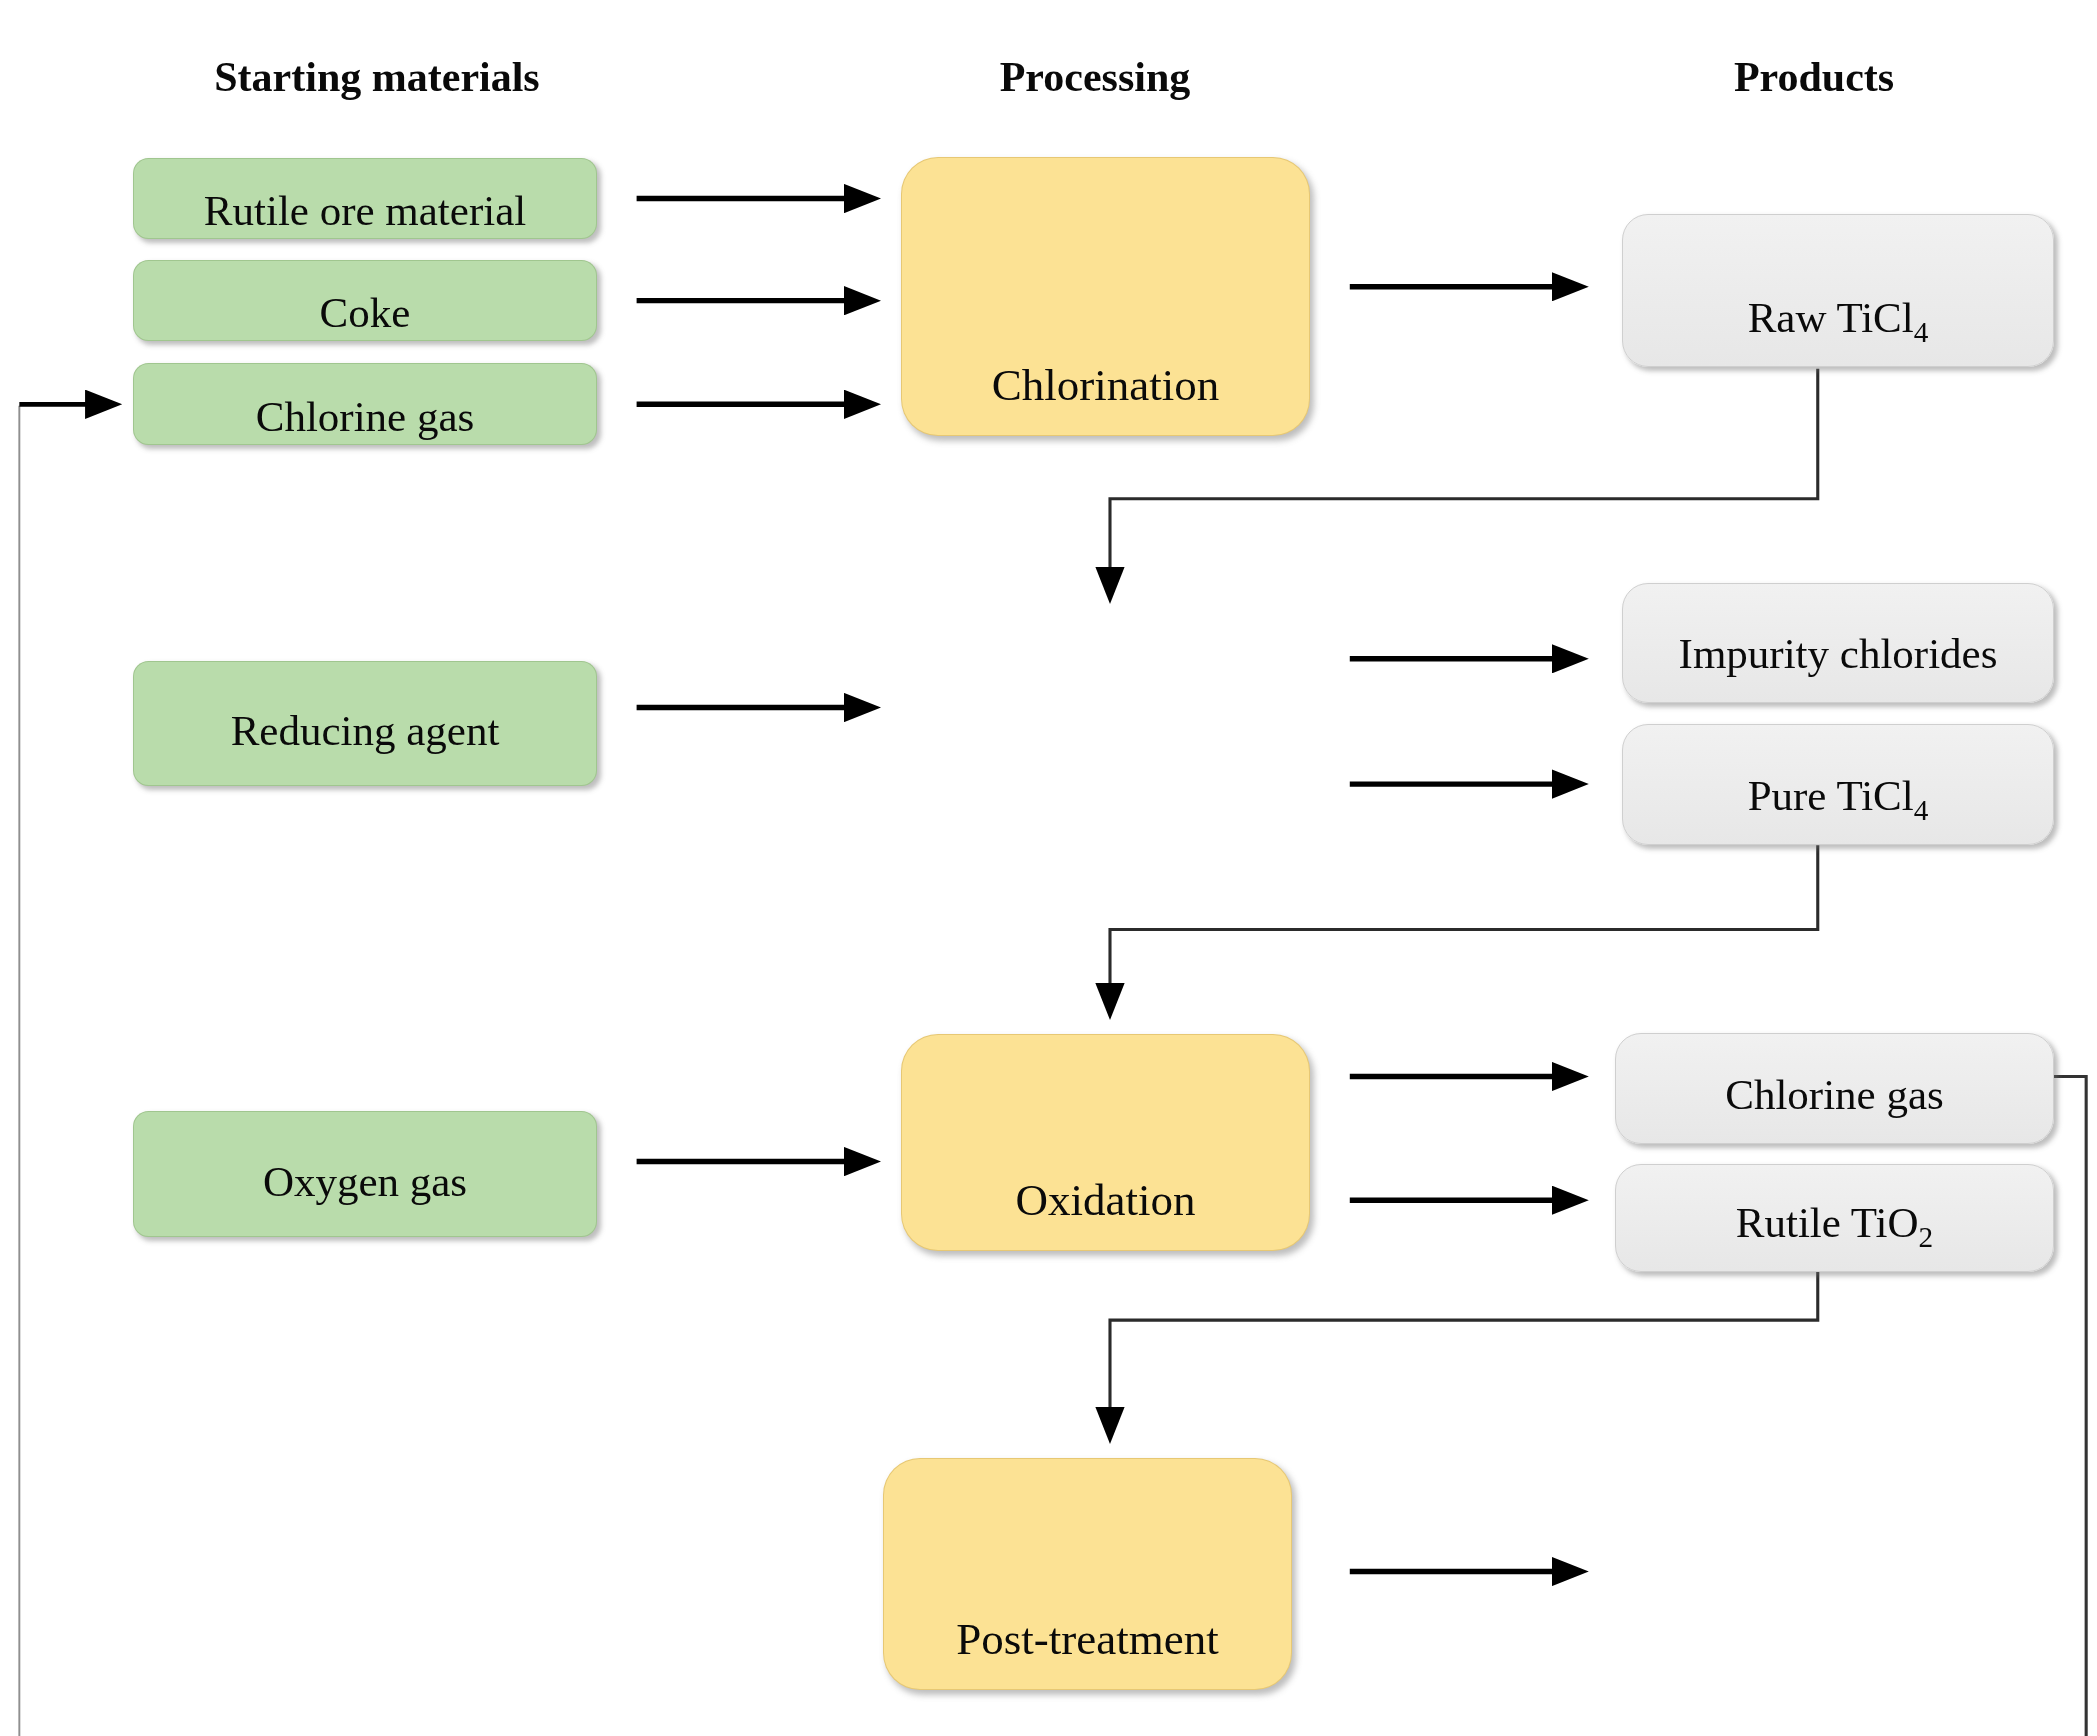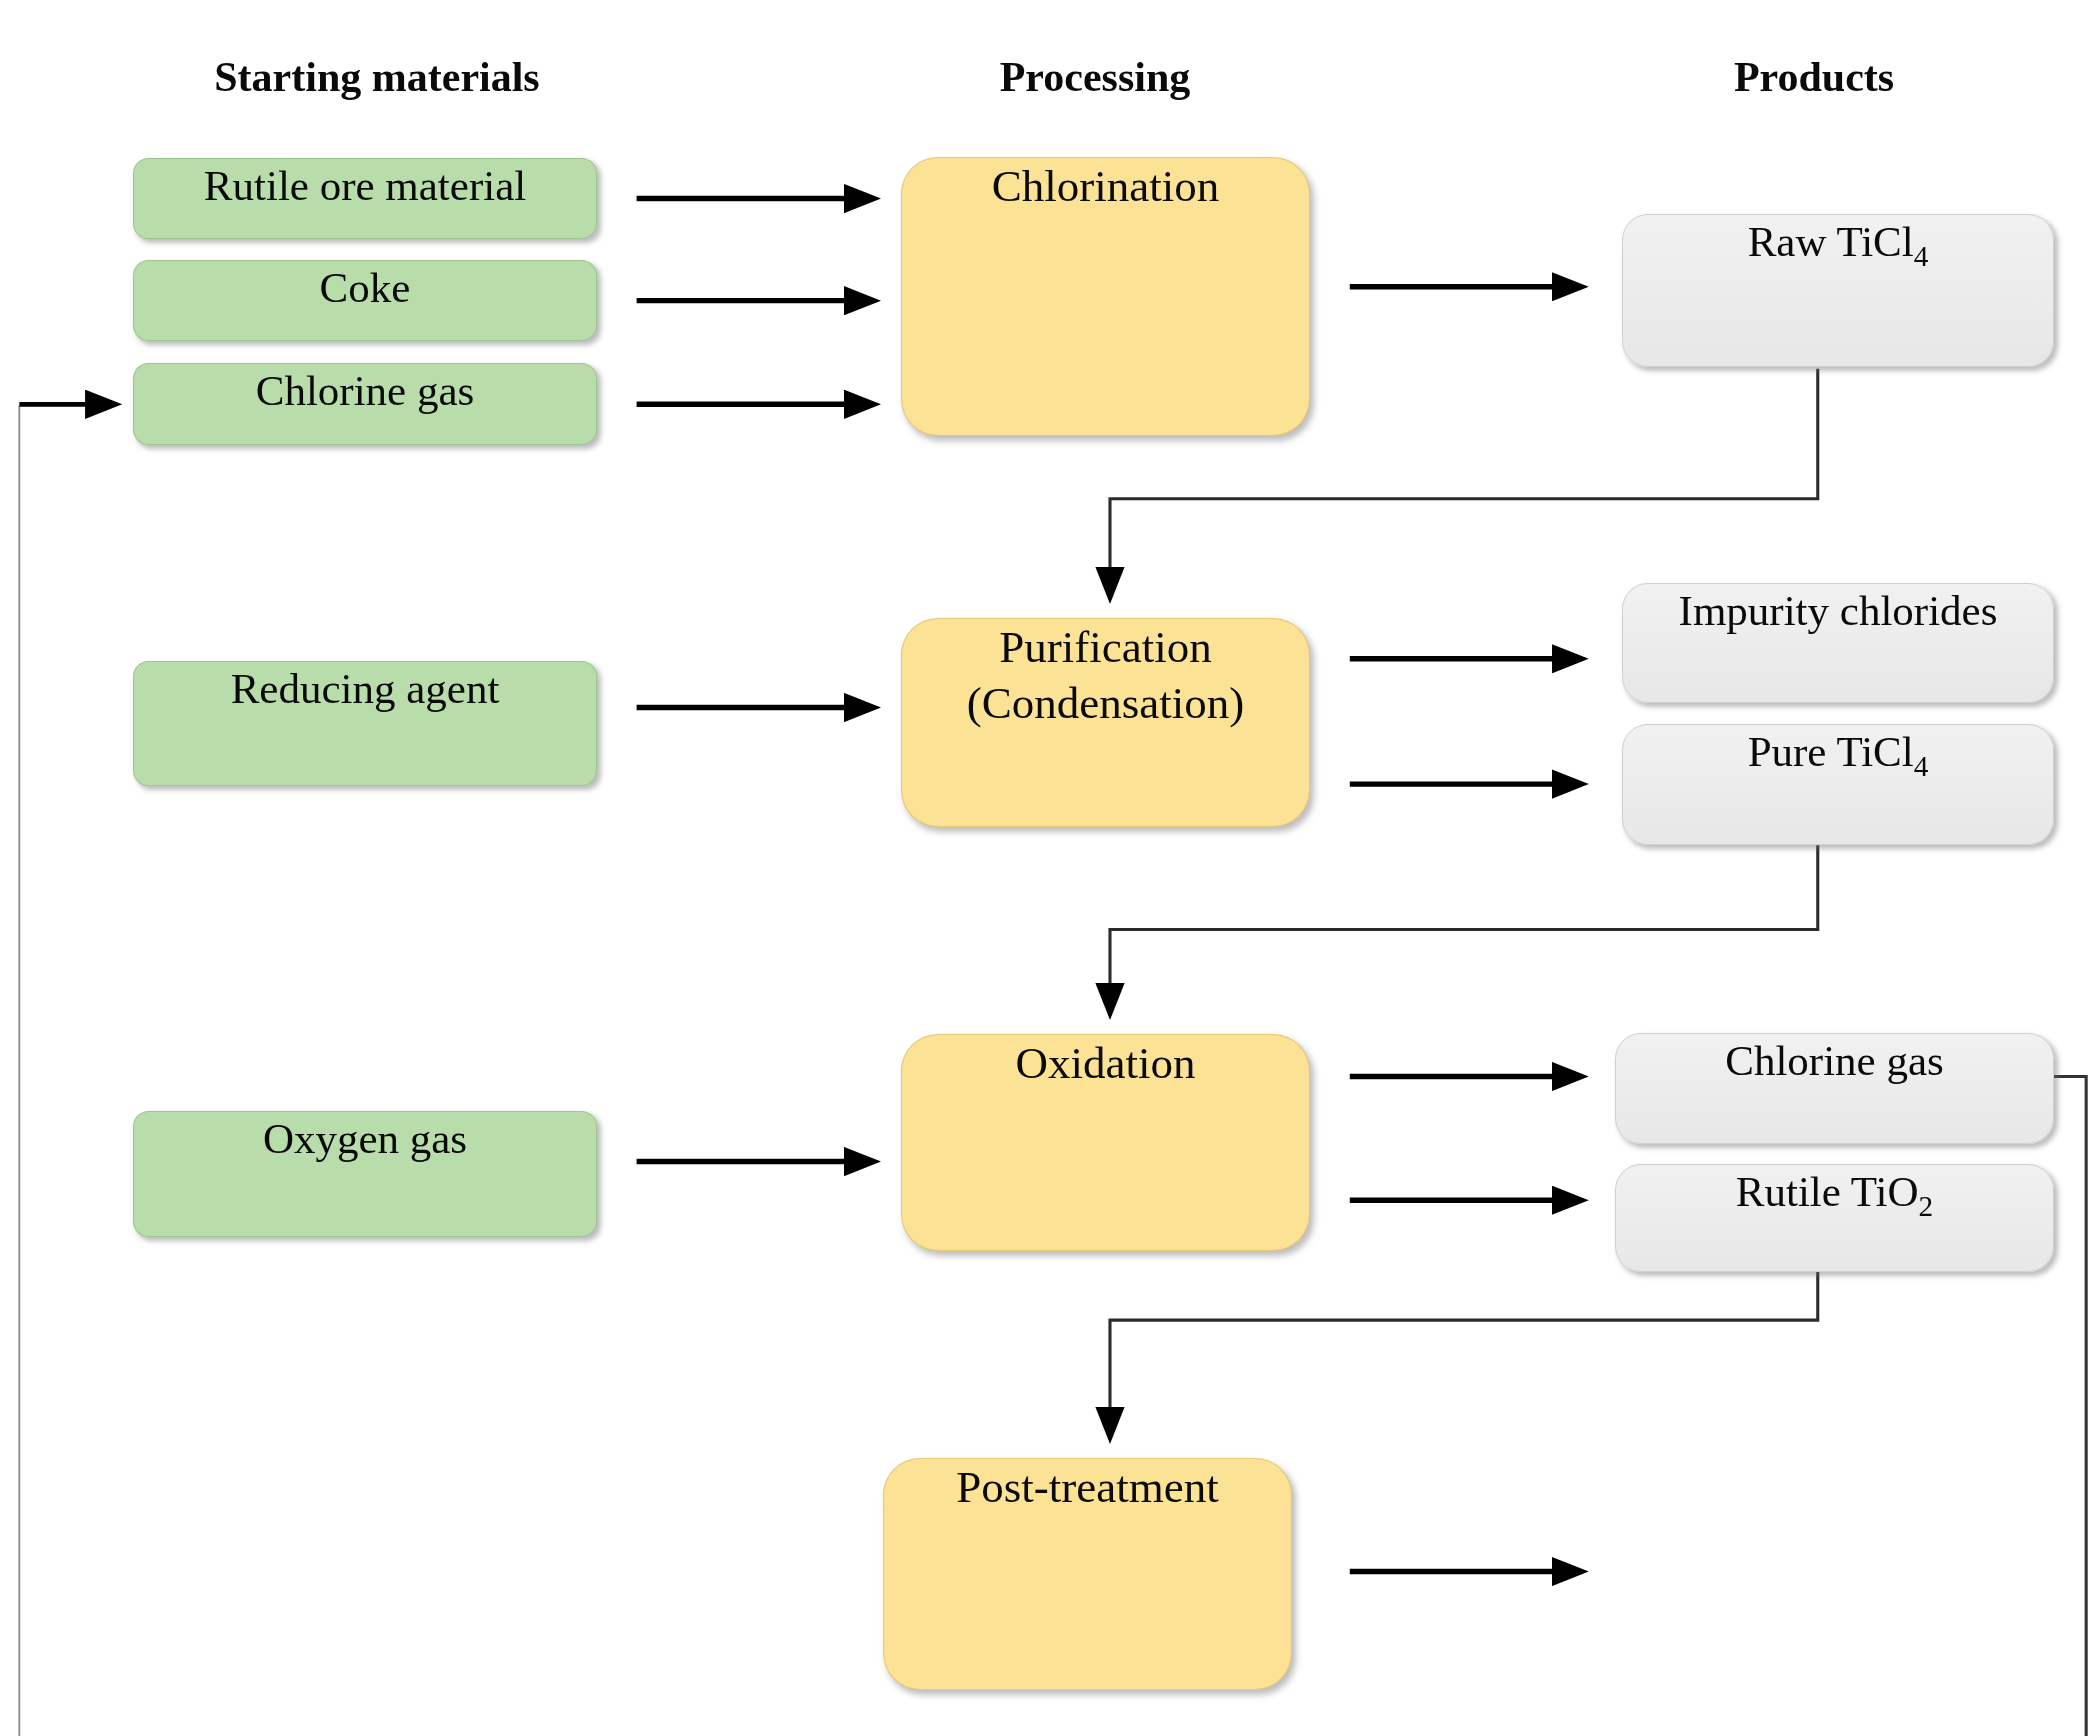--- a/index.html
+++ b/index.html
@@ -1,19 +1,19 @@
 <!DOCTYPE html>
 <html style="font-size:12.4px"><head>
 <meta charset="utf-8">
 <style>
   html,body{margin:0;padding:0;background:#ffffff;}
   body{width:2097px;height:1736px;position:relative;font-family:"Liberation Serif","DejaVu Serif",serif;color:#0a0a0a;}
   .canvas{position:absolute;left:0;top:0;width:2097px;height:1736px;background:#ffffff;overflow:hidden;margin-top:36px;}
   .col-header{position:absolute;width:464px;text-align:center;font-size:42px;font-weight:700;letter-spacing:0px;}
-  .node{position:absolute;display:flex;align-items:flex-start;justify-content:center;text-align:center;
+  .node{position:absolute;display:flex;align-items:flex-end;justify-content:center;text-align:center;
         font-size:43px;line-height:1.25;box-sizing:border-box;}
   .sm{background:#b9dcab;border:1.5px solid rgba(140,180,120,0.55);border-radius:15.5px;
       box-shadow:3.1px 3.9px 5.4px rgba(110,110,110,0.45);}
   .proc{background:#fce294;border:0.8px solid rgba(214,178,90,0.55);border-radius:37px;
         font-size:45px;box-shadow:3.1px 4.6px 6.2px rgba(110,110,110,0.45);}
   .prod{background:linear-gradient(180deg,#f1f1f1 0%,#e7e7e7 100%);border:0.8px solid #cfcfcf;border-radius:26px;
         box-shadow:3.1px 3.9px 5.4px rgba(110,110,110,0.45);}
   .pb0{padding-bottom:0;}
   .pb-sm{padding-bottom:27px;}
   .pb-md{padding-bottom:21.7px;}
@@ -73,23 +73,20 @@
   <div class="node sm pb-sm" style="left:133px;top:625px;width:464px;height:125px;">
     <span>Reducing agent</span>
   </div>
   <div class="node sm pb-sm" style="left:133px;top:1075px;width:464px;height:126px;">
     <span>Oxygen gas</span>
   </div>
 
   <div class="node proc pb-md" style="left:901px;top:121px;width:409px;height:279px;">
     <span>Chlorination</span>
   </div>
-  <div class="node proc pb-lg" style="left:901px;top:582px;width:409px;height:209px;">
-    <span>Purification<br>(Condensation)</span>
-  </div>
   <div class="node proc pb-md" style="left:901px;top:998px;width:409px;height:217px;">
     <span>Oxidation</span>
   </div>
   <div class="node proc pb-md" style="left:883px;top:1422px;width:409px;height:232px;">
     <span>Post-treatment</span>
   </div>
 
   <div class="node prod pb-md" style="left:1622px;top:178px;width:432px;height:153px;">
     <span>Raw TiCl<sub>4</sub></span>
   </div>

